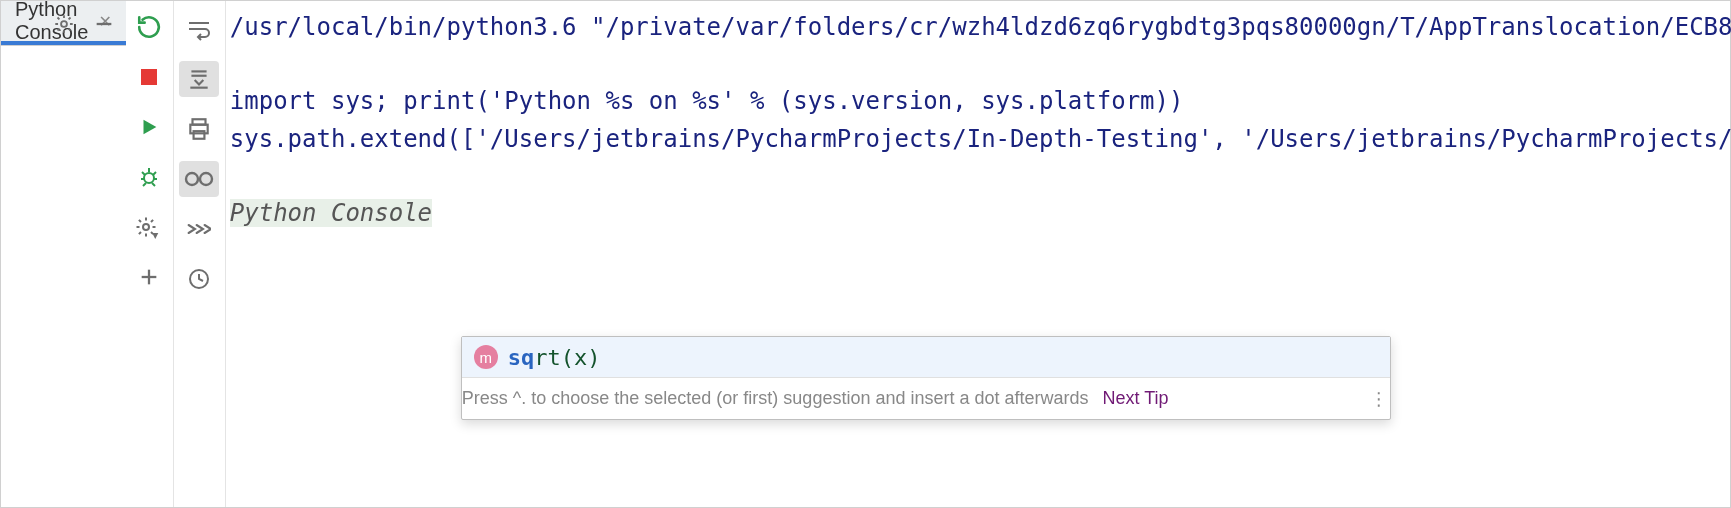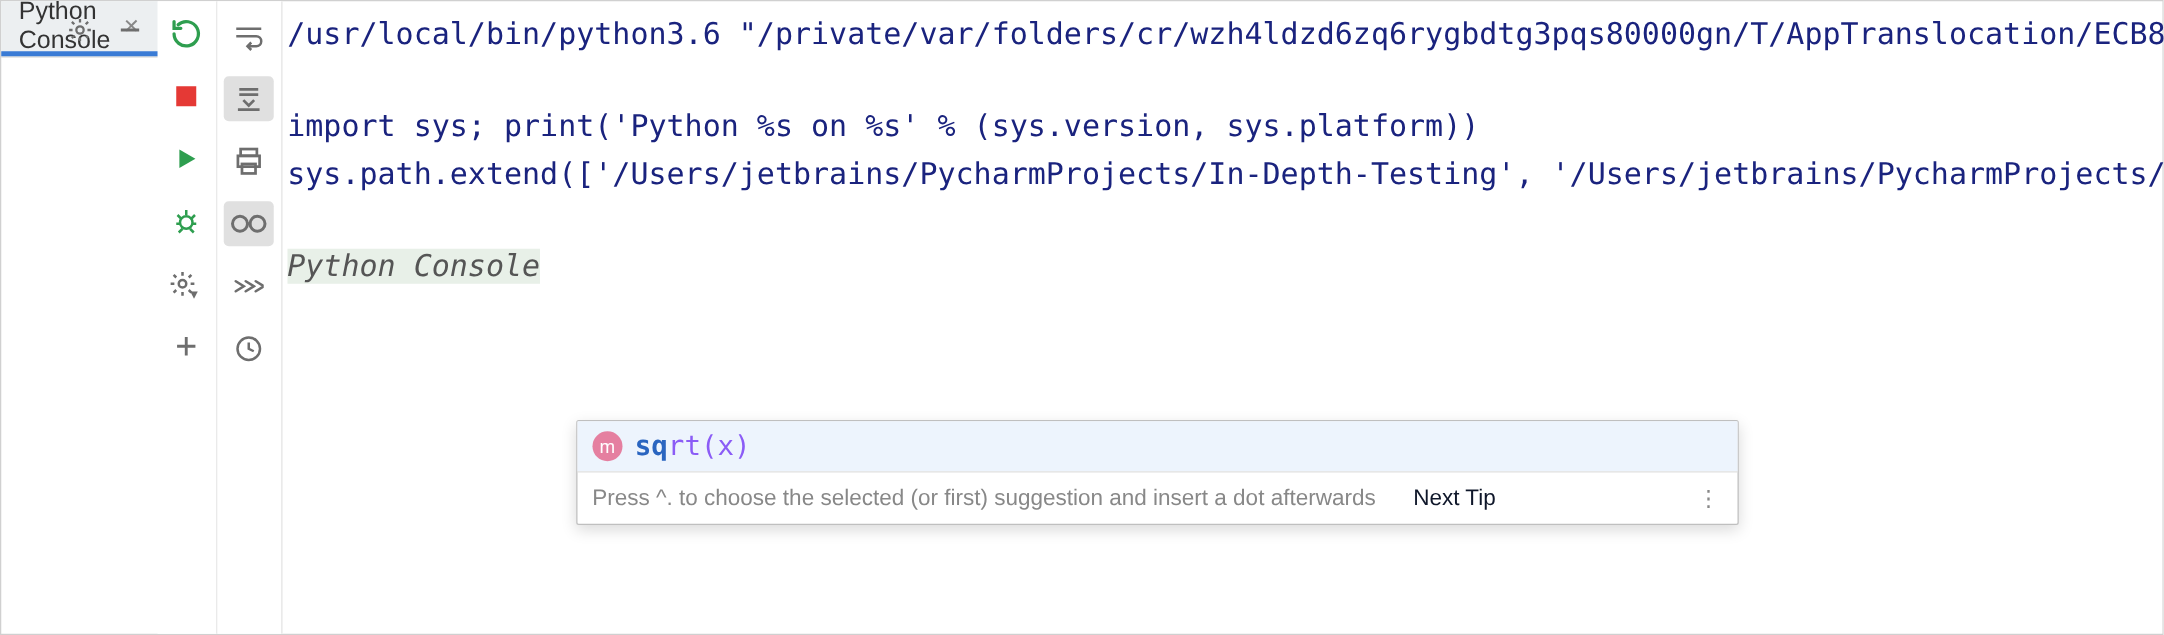--- a/index.html
+++ b/index.html
@@ -24,23 +24,23 @@
   .blue { color:#1a237e; }
   .kw { color:#1a237e; font-weight:bold; }
   .hdr { background:#e8f0e8; color:#555; font-style:italic; }
   .prompt { color:#555; }
   .caret { display:inline-block; width:2px; height:26px; background:#000; vertical-align:text-bottom; margin-left:1px; }
   
   .popup { position:absolute; left:235px; top:335px; width:930px; background:#fff; border:1px solid #bfbfbf; box-shadow:0 4px 12px rgba(0,0,0,0.15); border-radius:2px; }
   .popup-row { display:flex; align-items:center; height:40px; padding:0 12px; background:#edf4fd; font-family:"Menlo","Consolas",monospace; font-size:22px; gap:10px; }
   .kind-badge { width:24px; height:24px; border-radius:12px; background:#e57fa0; color:#fff; font-size:15px; display:flex; align-items:center; justify-content:center; font-family:Arial,sans-serif; }
   .match { color:#2a65c0; font-weight:bold; }
-  .rest { color:#8b5cf6; }
-  .popup-hint { display:flex; align-items:center; height:42px; padding:0 12px; border-top:1px solid #e0e0e0; font-size:18px; color:#888; gap:22px; }
-  .popup-hint .link { color:#0f172a; cursor:pointer; margin-left:8px; }
+  .rest { color:#14532d; }
+  .popup-hint { display:flex; align-items:center; height:42px; padding:0 0; border-top:1px solid #e0e0e0; font-size:18px; color:#888; gap:6px; }
+  .popup-hint .link { color:#701a75; cursor:pointer; margin-left:8px; }
   .popup-hint .more { margin-left:auto; color:#888; cursor:pointer; letter-spacing:2px; }
   .cl { padding-left:4px; }
 </style>
 </head>
 <body>
 
 <div class="root">
   <div class="tabbar">
     <div class="tab">
       <span>Python Console</span>

